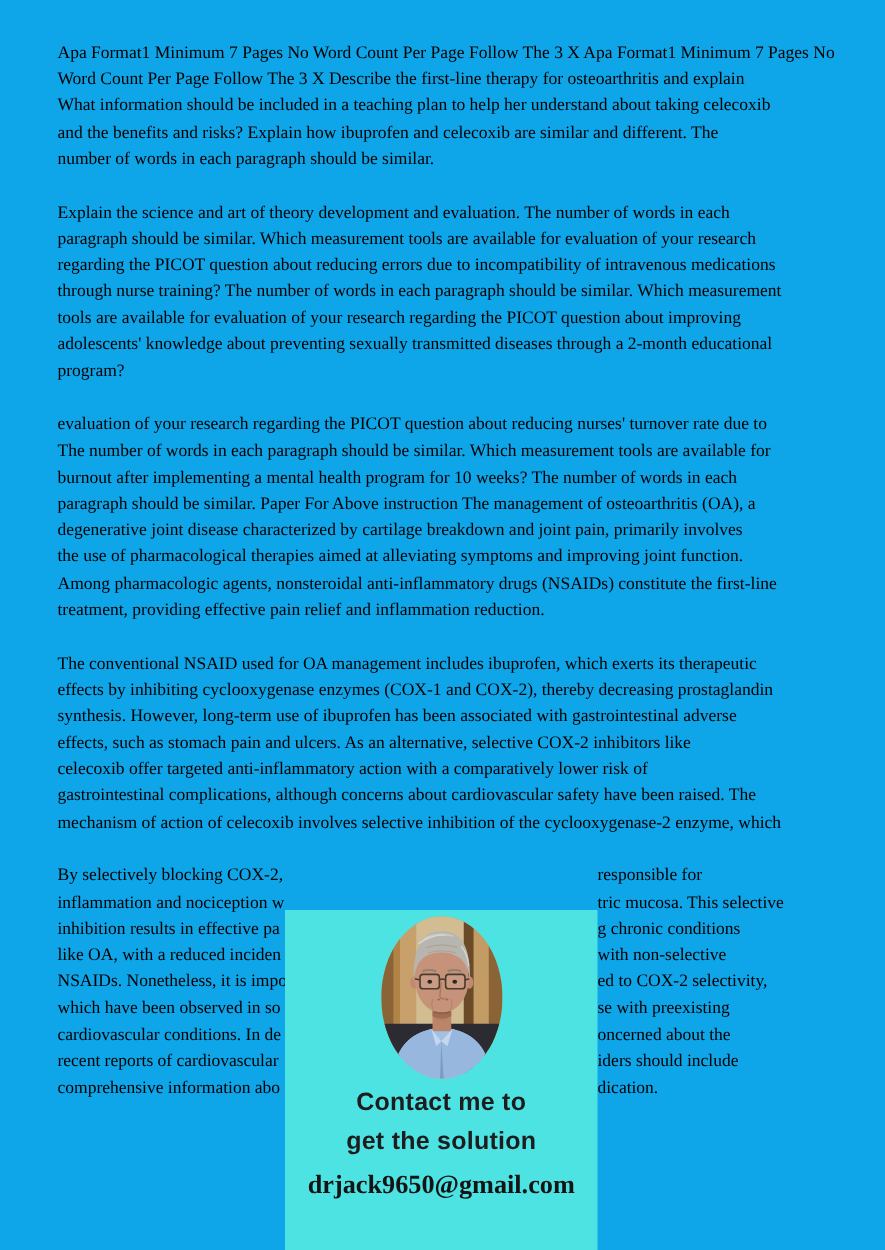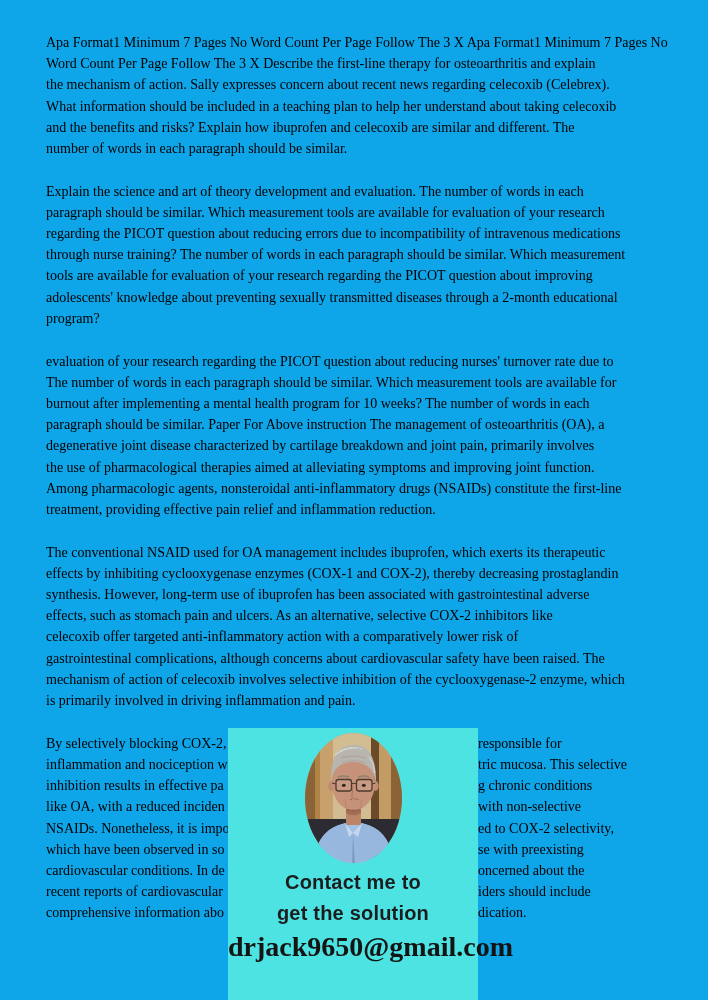--- a/index.html
+++ b/index.html
@@ -21,33 +21,32 @@
   .photo { position:absolute; left:77px; top:5px; width:97px; height:130px; }
   .caption {
     position:absolute; top:139px; left:0; width:100%; text-align:center;
     font-family:"Liberation Sans", sans-serif; font-weight:bold;
     font-size:20px; line-height:31px; color:#1D1D1F; letter-spacing:0.2px;
   }
   .caption div { height:31px; }
   .email {
     position:absolute; top:203px; left:0; width:100%; text-align:center;
     font-family:"Liberation Serif", serif; font-weight:bold;
-    font-size:28px; line-height:32px; color:#141414;
+    font-size:21px; line-height:32px; color:#141414;
   }
 </style>
 </head>
 <body>
 
 <div class="page">
 
   <div class="textblock">
     <div class="para">
         <div class="line">Apa Format1 Minimum 7 Pages No Word Count Per Page Follow The 3 X Apa Format1 Minimum 7 Pages No</div>
         <div class="line">Word Count Per Page Follow The 3 X Describe the first-line therapy for osteoarthritis and explain</div>
-        <div class="line">the mechanism of action. Sally expresses concern about recent news regarding celecoxib (Celebrex).</div>
         <div class="line">What information should be included in a teaching plan to help her understand about taking celecoxib</div>
         <div class="line">and the benefits and risks? Explain how ibuprofen and celecoxib are similar and different. The</div>
         <div class="line">number of words in each paragraph should be similar.</div>
       </div>
     <div class="para">
         <div class="line">Explain the science and art of theory development and evaluation. The number of words in each</div>
         <div class="line">paragraph should be similar. Which measurement tools are available for evaluation of your research</div>
         <div class="line">regarding the PICOT question about reducing errors due to incompatibility of intravenous medications</div>
         <div class="line">through nurse training? The number of words in each paragraph should be similar. Which measurement</div>
         <div class="line">tools are available for evaluation of your research regarding the PICOT question about improving</div>
@@ -65,21 +64,20 @@
         <div class="line">treatment, providing effective pain relief and inflammation reduction.</div>
       </div>
     <div class="para">
         <div class="line">The conventional NSAID used for OA management includes ibuprofen, which exerts its therapeutic</div>
         <div class="line">effects by inhibiting cyclooxygenase enzymes (COX-1 and COX-2), thereby decreasing prostaglandin</div>
         <div class="line">synthesis. However, long-term use of ibuprofen has been associated with gastrointestinal adverse</div>
         <div class="line">effects, such as stomach pain and ulcers. As an alternative, selective COX-2 inhibitors like</div>
         <div class="line">celecoxib offer targeted anti-inflammatory action with a comparatively lower risk of</div>
         <div class="line">gastrointestinal complications, although concerns about cardiovascular safety have been raised. The</div>
         <div class="line">mechanism of action of celecoxib involves selective inhibition of the cyclooxygenase-2 enzyme, which</div>
-        <div class="line">is primarily involved in driving inflammation and pain.</div>
       </div>
     <div class="para" id="obscured-para">
         <div class="line split"><span>By selectively blocking COX-2,</span><span class="frag-right">responsible for</span></div>
         <div class="line split"><span>inflammation and nociception w</span><span class="frag-right">tric mucosa. This selective</span></div>
         <div class="line split"><span>inhibition results in effective pa</span><span class="frag-right">g chronic conditions</span></div>
         <div class="line split"><span>like OA, with a reduced inciden</span><span class="frag-right">with non-selective</span></div>
         <div class="line split"><span>NSAIDs. Nonetheless, it is impo</span><span class="frag-right">ed to COX-2 selectivity,</span></div>
         <div class="line split"><span>which have been observed in so</span><span class="frag-right">se with preexisting</span></div>
         <div class="line split"><span>cardiovascular conditions. In de</span><span class="frag-right">oncerned about the</span></div>
         <div class="line split"><span>recent reports of cardiovascular</span><span class="frag-right">iders should include</span></div>

